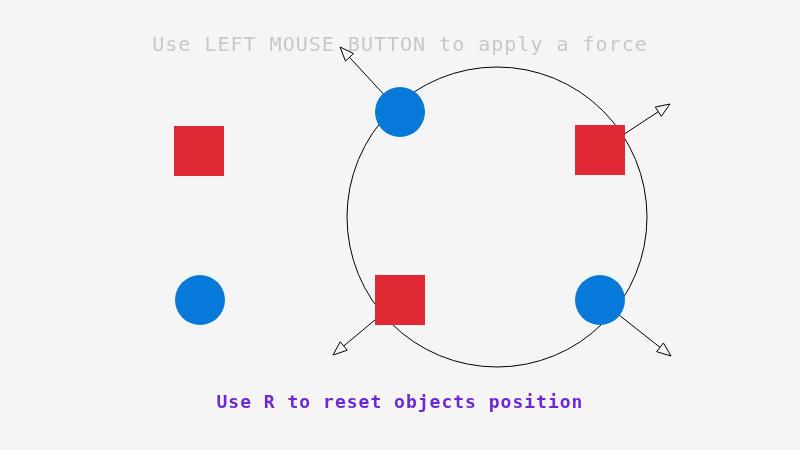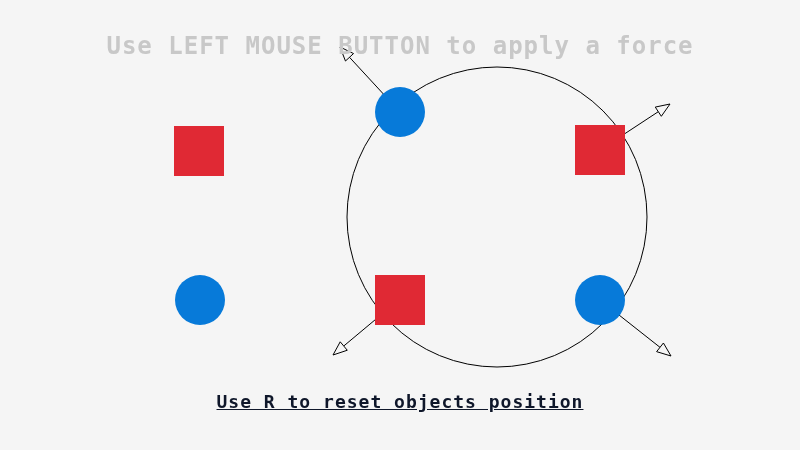--- a/index.html
+++ b/index.html
@@ -26,22 +26,22 @@
     position: absolute;
     left: 0;
     width: 800px;
     text-align: center;
     white-space: pre;
     letter-spacing: 1px;
     user-select: none;
   }
   .hint-top {
     top: 32px;
-    font-size: 24px;
-    font-weight: bold;
+    font-size: 20px;
+    font-weight: normal;
   }
   .hint-bottom {
     top: 391px;
     font-size: 18px;
     font-weight: bold;
   }
 </style>
 </head>
 <body>
 
@@ -57,14 +57,14 @@
       <line x1="600" y1="300" x2="660.0076794235866" y2="347.33000067212464" stroke="#000000" stroke-width="1"></line>
       <polygon points="671,356 656.6016082590642,351.6484123271442 663.4137505881091,343.0115890171051" fill="#f5f5f5" stroke="#000000" stroke-width="1"></polygon>
       <rect x="174" y="126" width="50" height="50" fill="#e02934"></rect>
       <rect x="575" y="125" width="50" height="50" fill="#e02934"></rect>
       <rect x="375" y="275" width="50" height="50" fill="#e02934"></rect>
       <circle cx="400" cy="112" r="25" fill="#077ad9"></circle>
       <circle cx="200" cy="300" r="25" fill="#077ad9"></circle>
       <circle cx="600" cy="300" r="25" fill="#077ad9"></circle>
     </svg>
   <div class="hint hint-top" style="color: rgb(200, 200, 200);">Use LEFT MOUSE BUTTON to apply a force</div>
-  <div class="hint hint-bottom" style="color: #0f172a; text-decoration: underline;">Use R to reset objects position</div>
+  <div class="hint hint-bottom" style="color: #6d28d9;">Use R to reset objects position</div>
 </div>
 
 </body></html>

